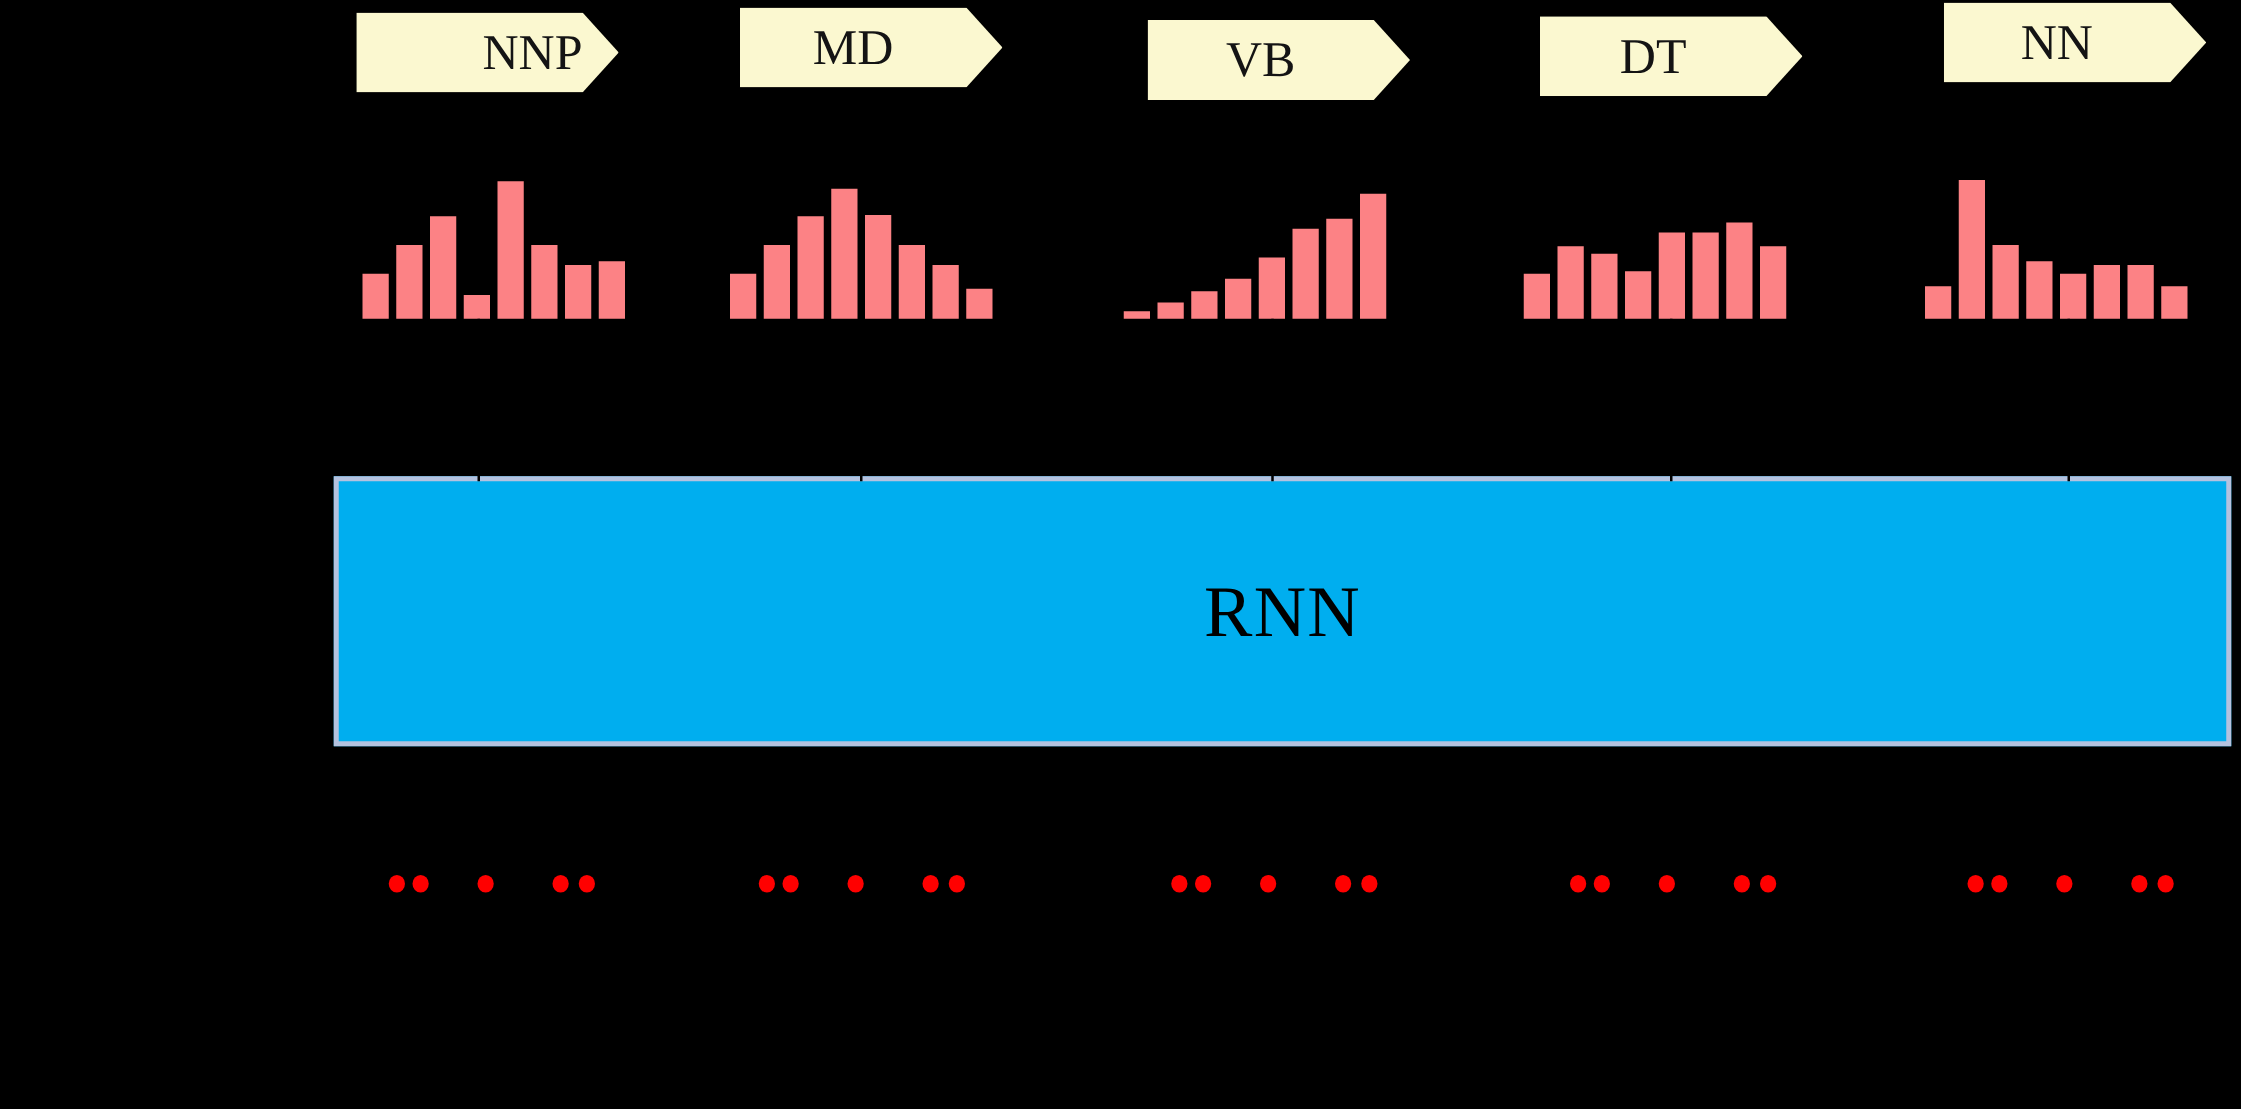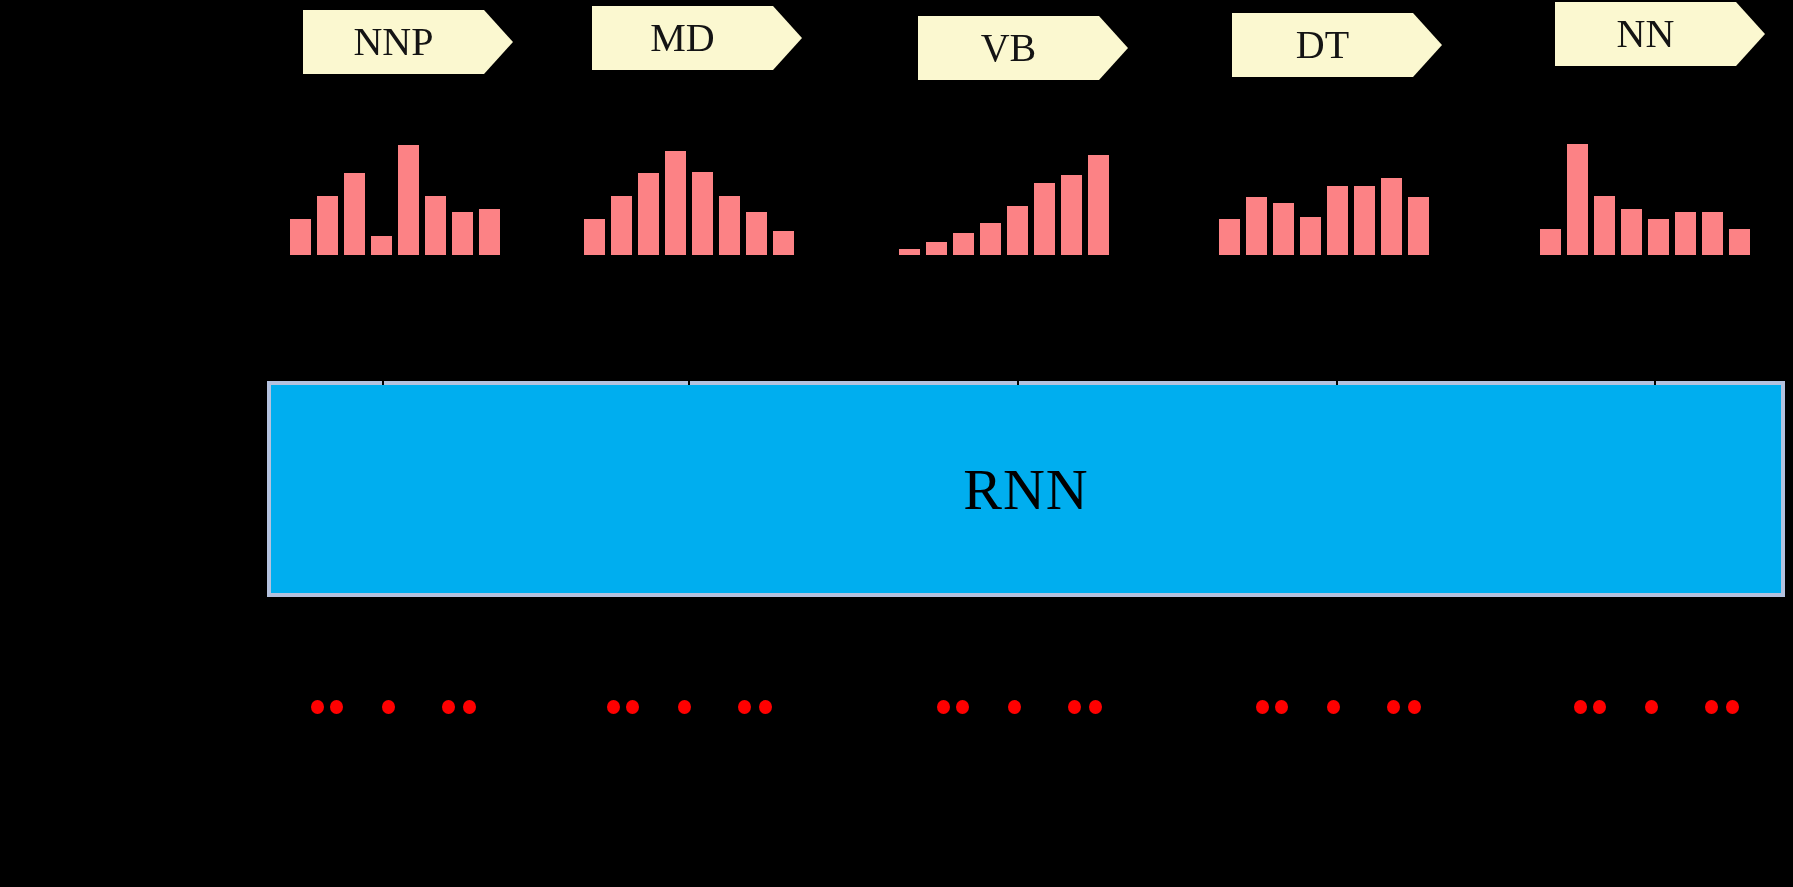--- a/index.html
+++ b/index.html
@@ -16,21 +16,21 @@
   .rnn-box{position:absolute;left:267px;top:381px;width:1518px;height:216px;
            box-sizing:border-box;border:4px solid #B4C2DF;
            display:flex;align-items:center;justify-content:center;z-index:2;}
   .rnn-label{font-size:58px;color:#000;letter-spacing:1px;font-family:"Liberation Serif",serif;}
 </style>
 </head>
 <body style="background: rgb(0, 0, 0);">
 
 <div id="canvas">
   <div id="columns">
-      <div class="tag-arrow" style="left: 303px; top: 10px; background: rgb(251, 248, 208); color: rgb(20, 20, 20);">
+      <div class="tag-arrow" style="left: 285px; top: 10px; background: rgb(251, 248, 208); color: rgb(20, 20, 20); justify-content: flex-end;">
         <span>NNP</span>
       </div>
       <div class="bar" style="left: 290px; top: 219px; width: 21px; height: 36px; background: rgb(252, 130, 133);"></div>
       <div class="bar" style="left: 317px; top: 196px; width: 21px; height: 59px; background: rgb(252, 130, 133);"></div>
       <div class="bar" style="left: 344px; top: 173px; width: 21px; height: 82px; background: rgb(252, 130, 133);"></div>
       <div class="bar" style="left: 371px; top: 236px; width: 21px; height: 19px; background: rgb(252, 130, 133);"></div>
       <div class="bar" style="left: 398px; top: 145px; width: 21px; height: 110px; background: rgb(252, 130, 133);"></div>
       <div class="bar" style="left: 425px; top: 196px; width: 21px; height: 59px; background: rgb(252, 130, 133);"></div>
       <div class="bar" style="left: 452px; top: 212px; width: 21px; height: 43px; background: rgb(252, 130, 133);"></div>
       <div class="bar" style="left: 479px; top: 209px; width: 21px; height: 46px; background: rgb(252, 130, 133);"></div>

